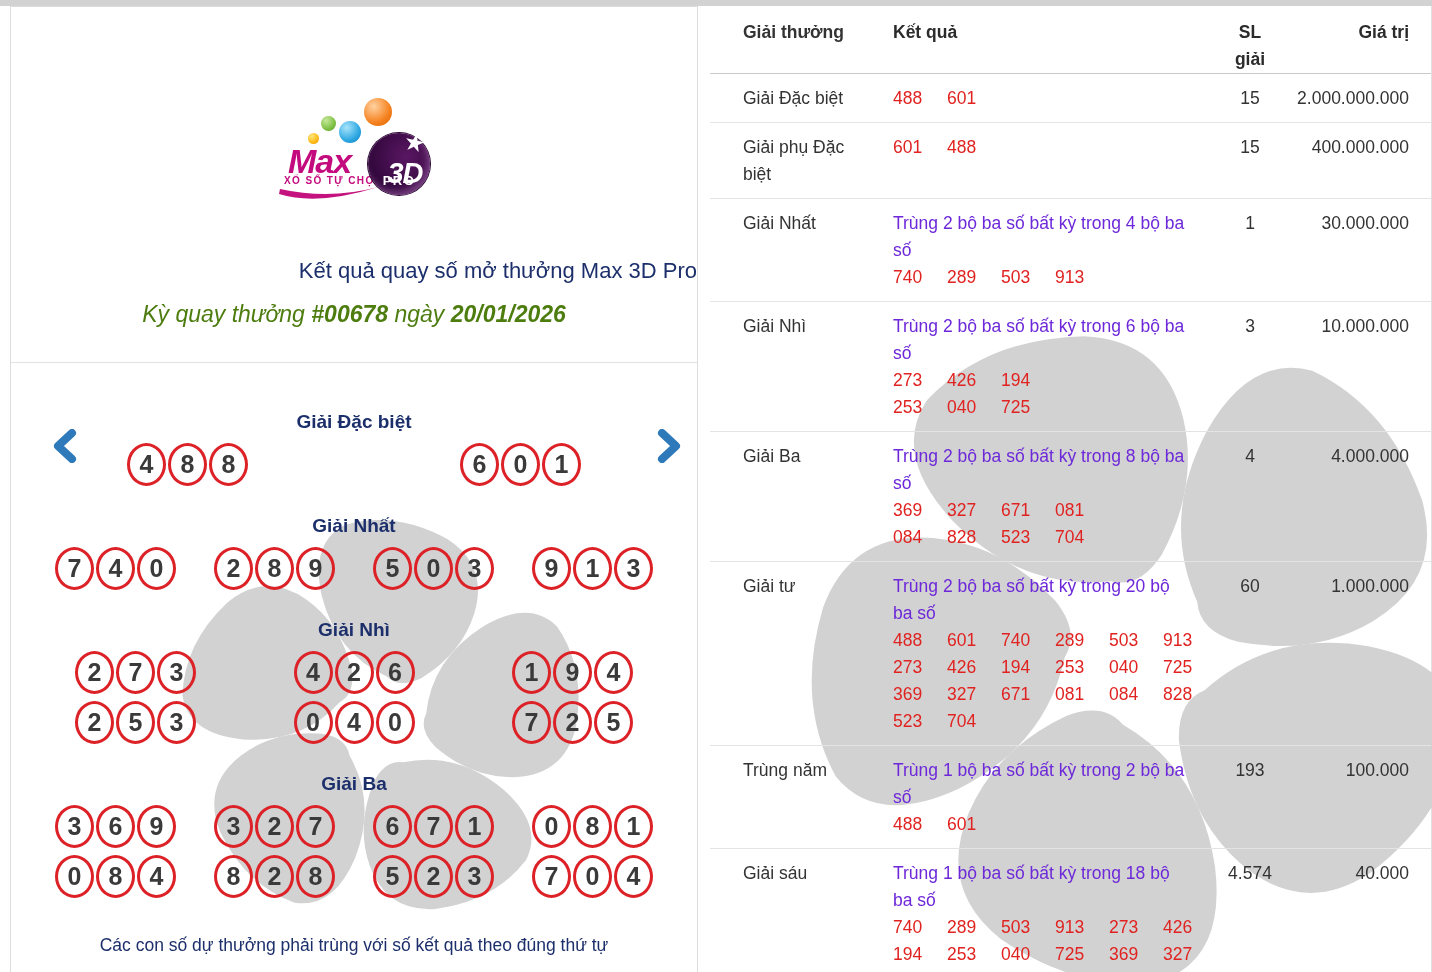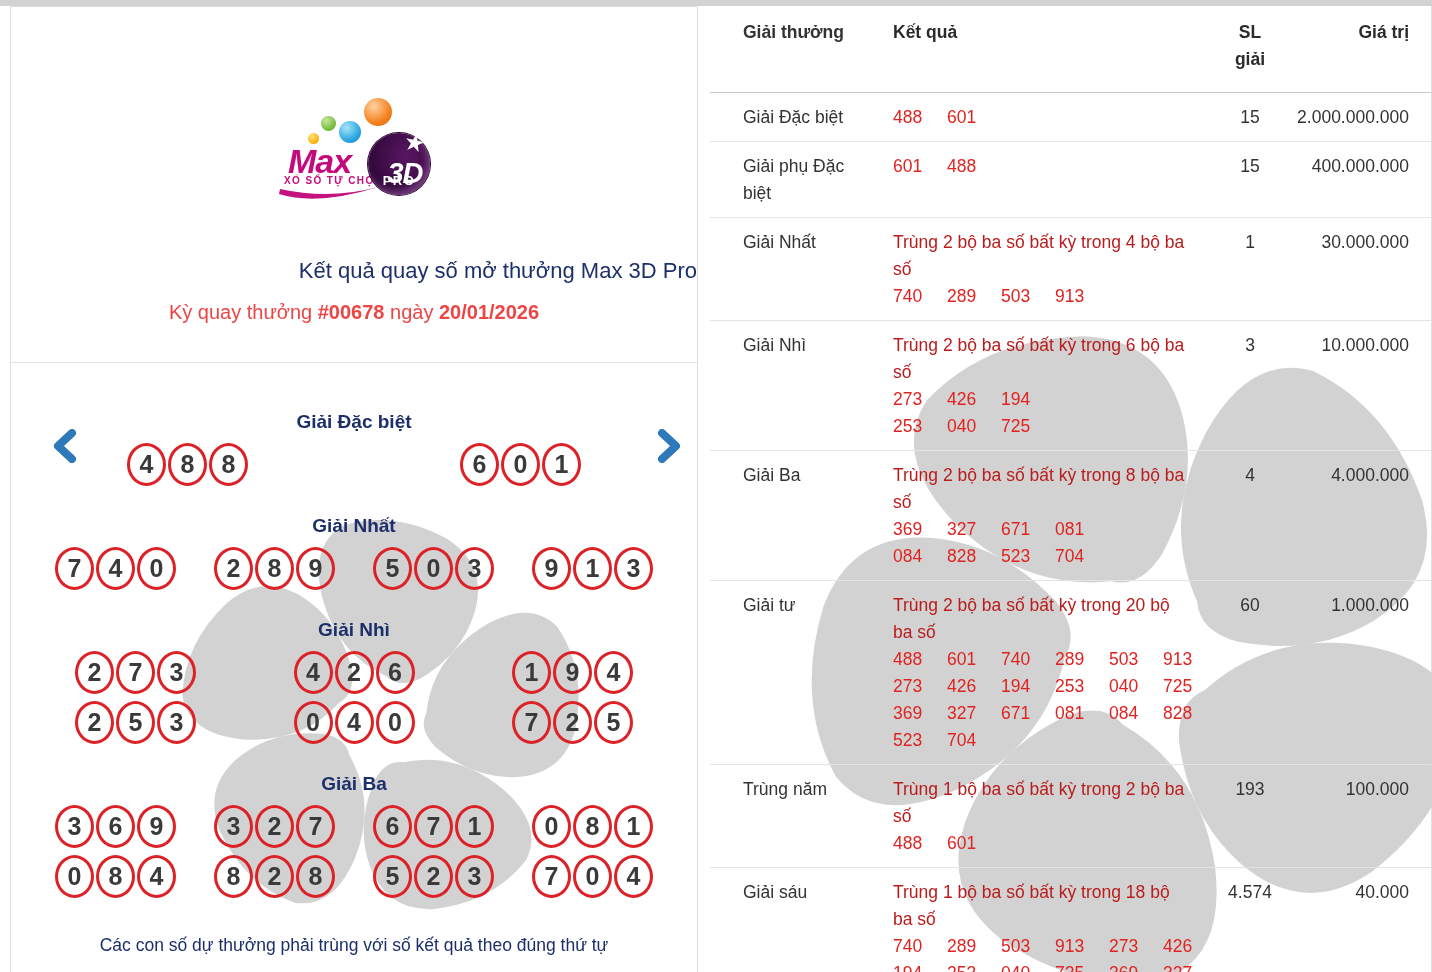--- a/index.html
+++ b/index.html
@@ -15,21 +15,21 @@
     position:absolute; left:10px; top:6px; width:688px; height:974px;
     background:#fff; border:1px solid #ddd; z-index:1;
   }
   .panel-header { position:relative; height:356px; border-bottom:1px solid #e2e2e2; z-index:2; }
   .main-title {
     position:absolute; left:0; top:251px; width:100%; text-align:right;
     color:#1c2f6b; font-size:22px;
   }
   .sub-title {
     position:absolute; left:0; top:294px; width:100%; text-align:center;
-    color:#ef4444; font-size:20px;
+    color:#4d7c0f; font-size:23px;font-style:italic;
   }
   .sub-title b { font-weight:700; }
 
   
   .logo { position:absolute; left:269px; top:85px; width:160px; height:118px; }
   .ball { position:absolute; border-radius:50%; }
   .ball-yellow { left:28px; top:41px; width:11px; height:11px;
     background:radial-gradient(circle at 35% 30%, #ffe680, #fcb812 60%, #e89400); }
   .ball-green  { left:41px; top:24px; width:15px; height:15px;
     background:radial-gradient(circle at 35% 30%, #c6e89a, #7ec044 60%, #4f9a1d); }
@@ -89,26 +89,26 @@
   
   .right-table {
     position:absolute; left:710px; top:6px; width:722px; height:966px;
     border-right:1px solid #e0e0e0; z-index:1;
   }
   .trow {
     position:relative; z-index:2; display:flex; align-items:flex-start;
     padding:11px 22px 10px 33px; border-bottom:1px solid #e4e4e4;
     font-size:17.5px; line-height:27px;
   }
-  .trow.thead { padding-top:13px; padding-bottom:19px; border-bottom:1px solid #c9c9c9; font-weight:700; color:#2b2b2b; }
+  .trow.thead { padding-top:13px; padding-bottom:0; border-bottom:1px solid #c9c9c9; font-weight:700; color:#2b2b2b; }
   .c-prize  { width:118px; margin-right:32px; color:#333; }
   .c-result { width:330px; }
   .c-count  { width:54px; text-align:center; }
   .c-value  { flex:1; text-align:right; }
-  .desc { width:295px; color:#b91c1c; }
+  .desc { width:295px; color:#6d28d9; }
   .numline { white-space:nowrap; }
   .rednum { display:inline-block; width:54px; color:#e02320; font-weight:400; }
 
   
   .watermark { position:absolute; z-index:0; pointer-events:none; }
   .wm-left  { left:160px; top:505px; }
   .wm-right { left:85px;  top:300px; }
 </style>
 </head>
 <body>

